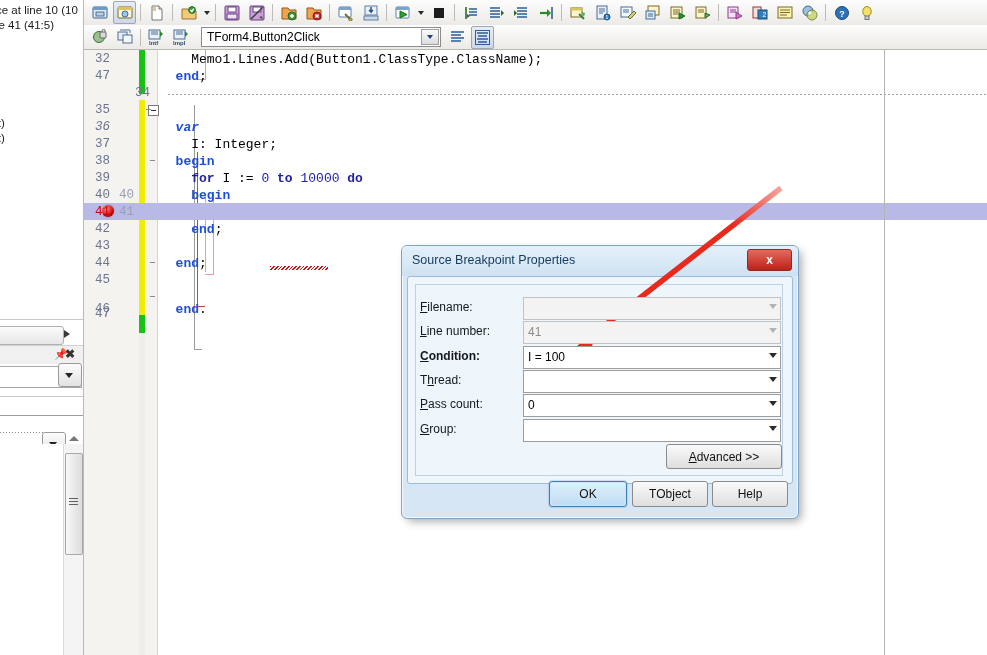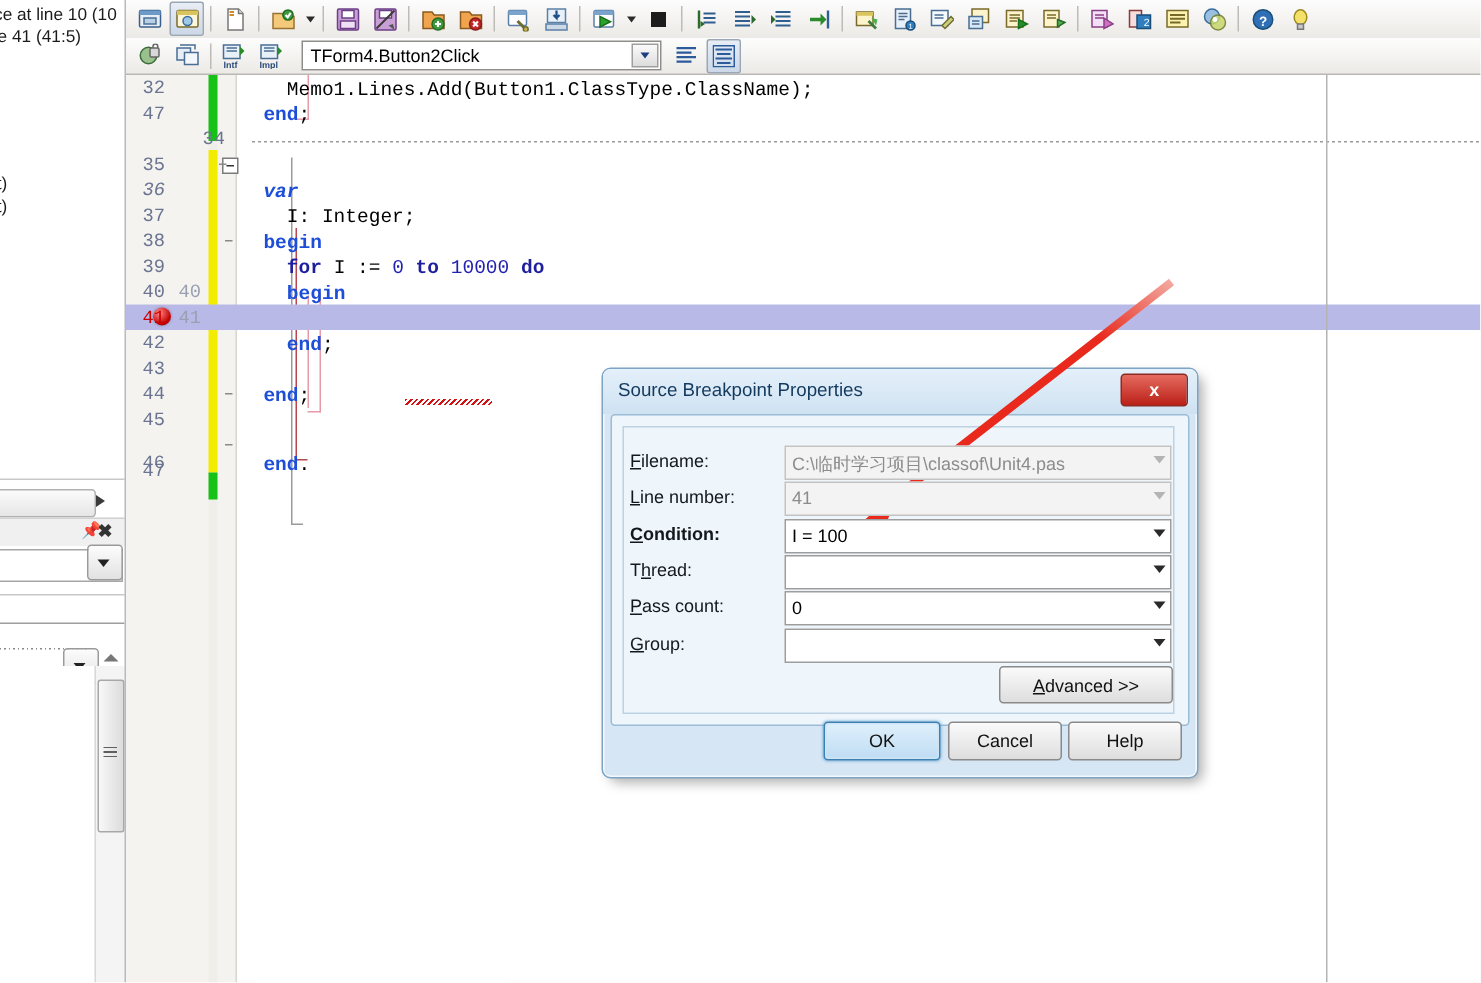--- a/index.html
+++ b/index.html
@@ -570,42 +570,41 @@
 <div id="dlg-body"></div>
 <div id="dlg-inner"></div>
 
 <div id="adv-btn">
   <span><u>A</u>dvanced &gt;&gt;</span>
 </div>
 <div class="dbtn" id="ok-btn">
   <span>OK</span>
 </div>
 <div class="dbtn" id="cancel-btn">
-  <span>Cancel</span>
+  <span>TObject</span>
 </div>
 <div class="dbtn" id="help-btn">
   <span>Help</span>
 </div>
 
 <svg id="arrow-svg">
   <defs>
     <linearGradient id="argrad" x1="1" y1="0" x2="0" y2="1">
       <stop offset="0" stop-color="#f3a79e"></stop>
       <stop offset="0.25" stop-color="#e8291c"></stop>
       <stop offset="1" stop-color="#e8291c"></stop>
     </linearGradient>
   </defs>
   <line x1="781" y1="188" x2="586" y2="340" stroke="url(#argrad)" stroke-width="5.5"></line>
   <polygon points="596,330 568,360 589,348 575,338" fill="#e8291c"></polygon>
   <polygon points="600,326 561,360 592,346" fill="#e8291c"></polygon>
 </svg>
 
 <div class="flabel" style="left: 420px; top: 300px;"><u>F</u>ilename:</div>
 <div class="fctl dis" style="top: 297px;">
-    <span class="fval dis">C:\临时学习项目\classof\Unit4.pas</span>
     <span class="fdrop dis"></span>
   </div>
 <div class="flabel" style="left: 420px; top: 324.3px;"><u>L</u>ine number:</div>
 <div class="fctl dis" style="top: 321.3px;">
     <span class="fval dis">41</span>
     <span class="fdrop dis"></span>
   </div>
 <div class="flabel" style="left: 420px; top: 348.6px; font-weight: bold;"><u>C</u>ondition:</div>
 <div class="fctl" style="top: 345.6px;">
     <span class="fval">I = 100</span>

